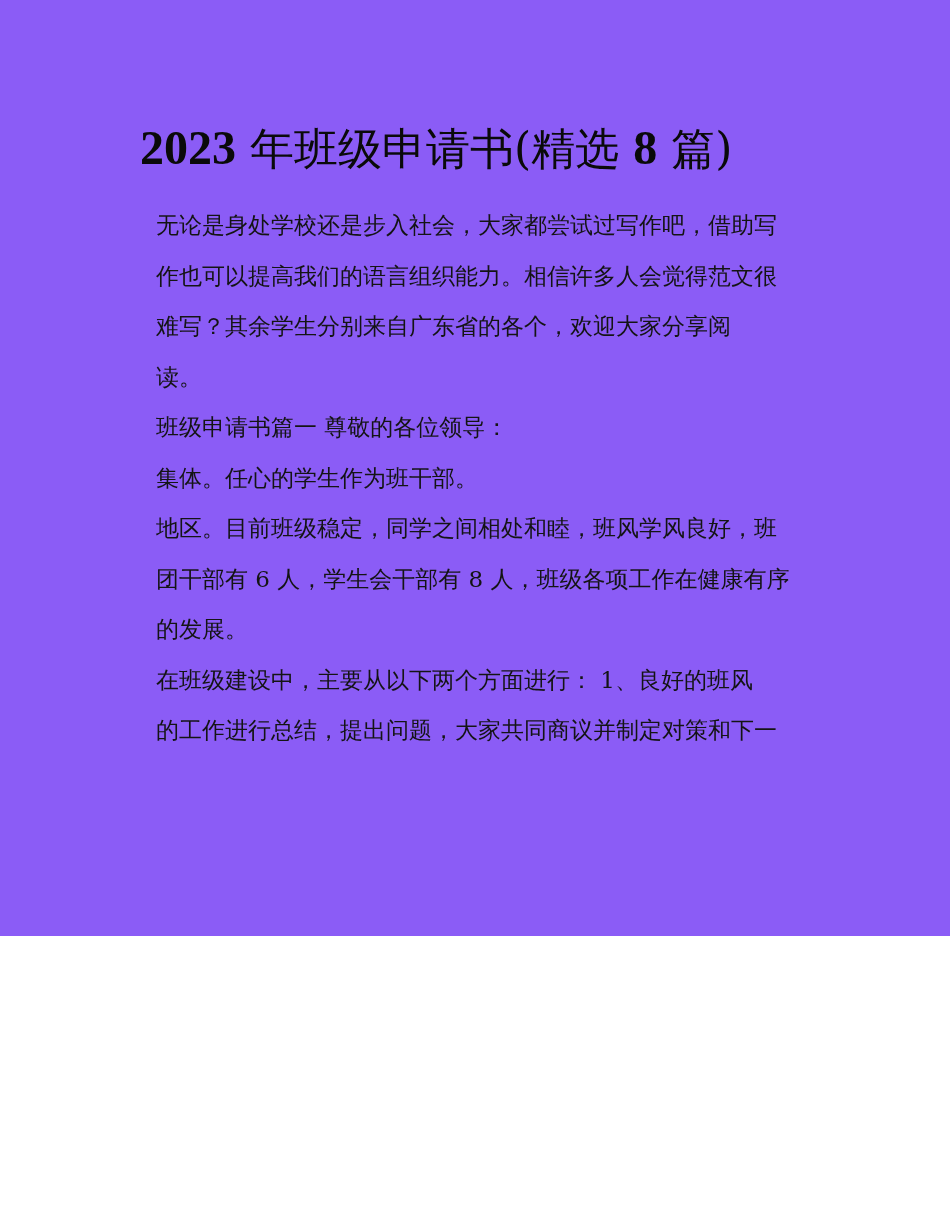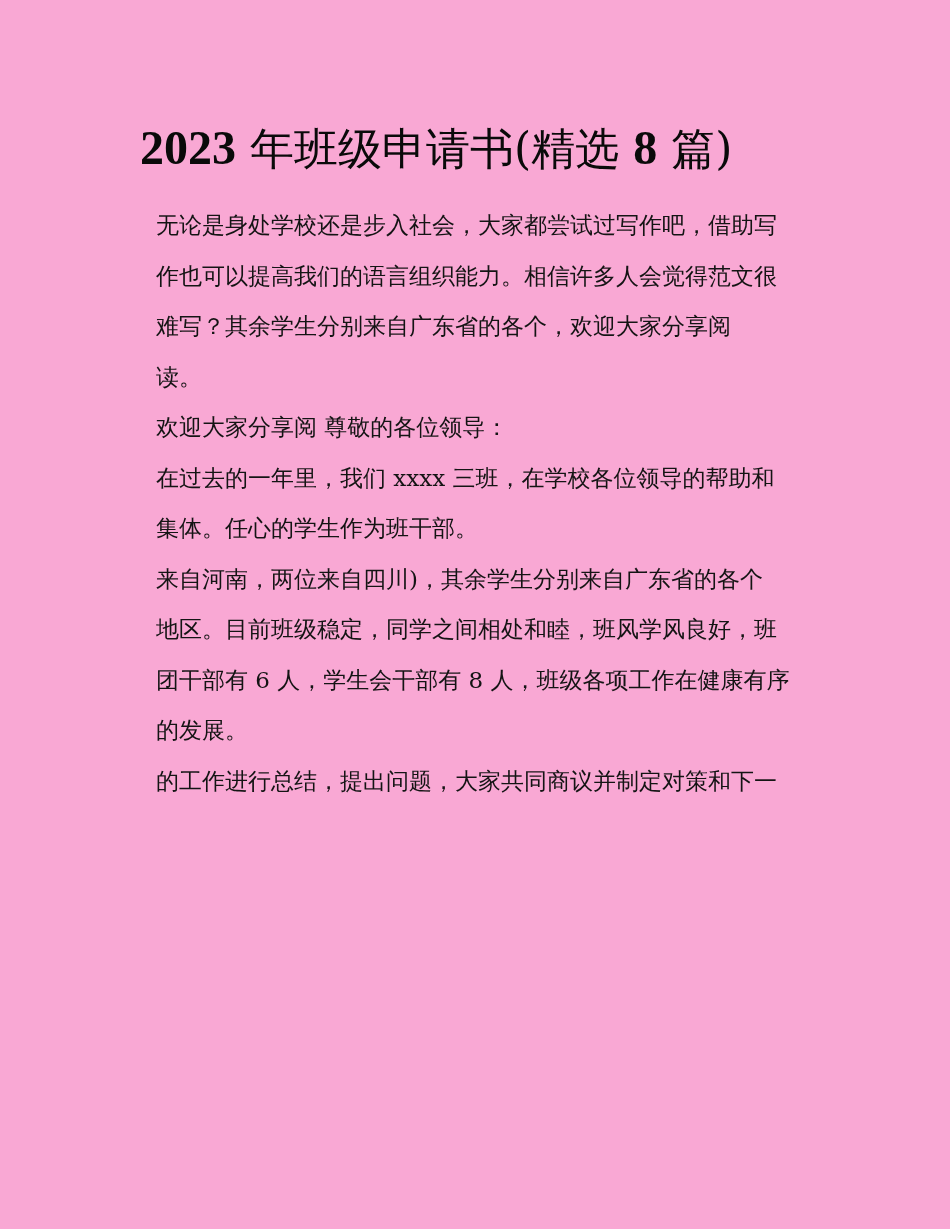--- a/index.html
+++ b/index.html
@@ -13,22 +13,22 @@
       position: relative;
       overflow: hidden;
       font-family: "DejaVu Serif", "Liberation Serif", serif;
       color: #111111;
     }
     .page {
       position: absolute;
       left: 0;
       top: 0;
       width: 950px;
-      height: 1229px;
-      background: #f9a8d4;
+      height: 936px;
+      background: #8b5cf6;
     }
     .title {
       position: absolute;
       left: 140px;
       top: 118px;
       width: 700px;
       font-size: 44px;
       line-height: 60px;
       white-space: nowrap;
       color: #0a0a0a;
@@ -61,22 +61,21 @@
 <div class="page">
   <h1 class="title" style="margin:0;font-weight:normal;">
     <span class="latin">2023</span><span> 年班级申请书(精选 </span><span class="latin">8</span><span> 篇)</span>
   </h1>
 
   <div class="body-text">
     <span class="line">无论是身处学校还是步入社会，大家都尝试过写作吧，借助写</span>
     <span class="line">作也可以提高我们的语言组织能力。相信许多人会觉得范文很</span>
     <span class="line">难写？其余学生分别来自广东省的各个，欢迎大家分享阅</span>
     <span class="line">读。</span>
-    <span class="line">欢迎大家分享阅 尊敬的各位领导：</span>
-    <span class="line">在过去的一年里，我们 xxxx 三班，在学校各位领导的帮助和</span>
+    <span class="line">班级申请书篇一 尊敬的各位领导：</span>
     <span class="line">集体。任心的学生作为班干部。</span>
-    <span class="line">来自河南，两位来自四川)，其余学生分别来自广东省的各个</span>
     <span class="line">地区。目前班级稳定，同学之间相处和睦，班风学风良好，班</span>
     <span class="line">团干部有 6 人，学生会干部有 8 人，班级各项工作在健康有序</span>
     <span class="line">的发展。</span>
+    <span class="line">在班级建设中，主要从以下两个方面进行： 1、良好的班风</span>
     <span class="line">的工作进行总结，提出问题，大家共同商议并制定对策和下一</span>
   </div>
 </div>
 
 </body></html>

